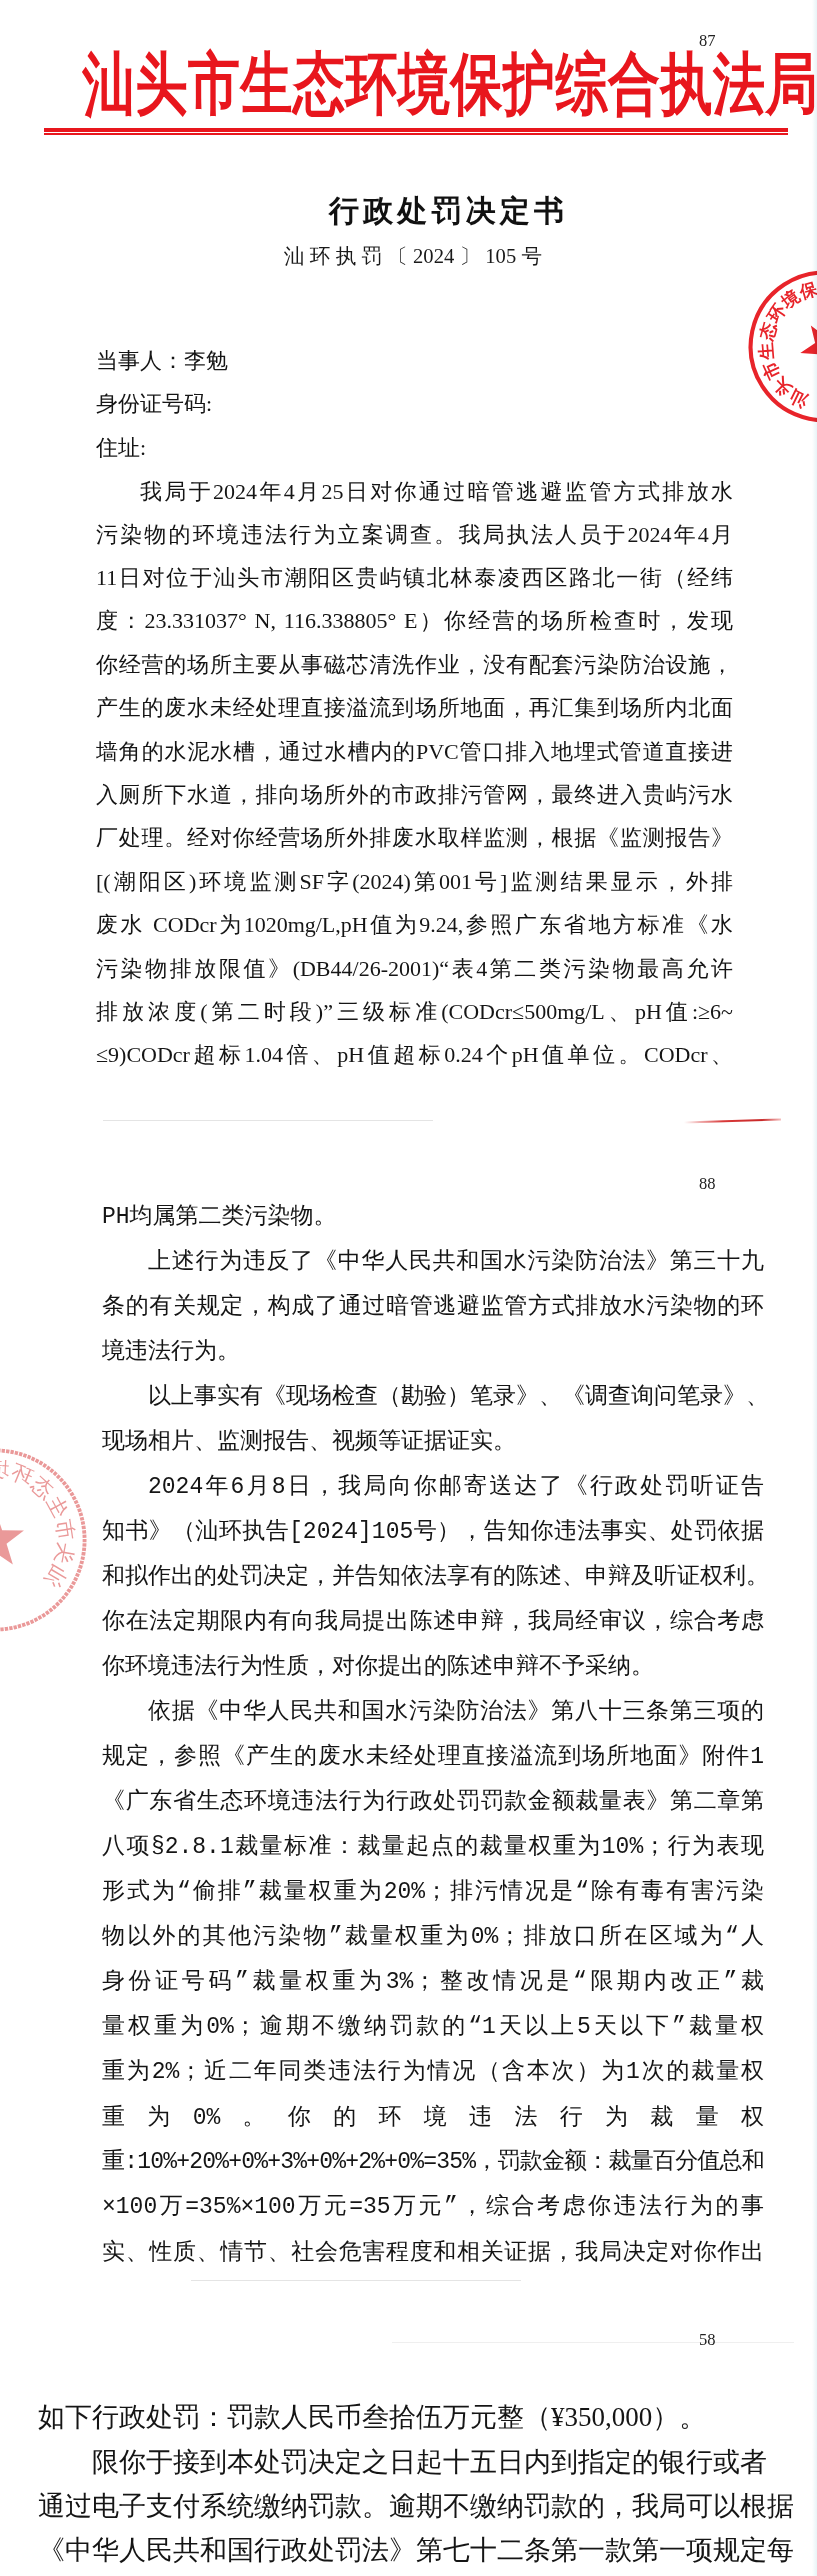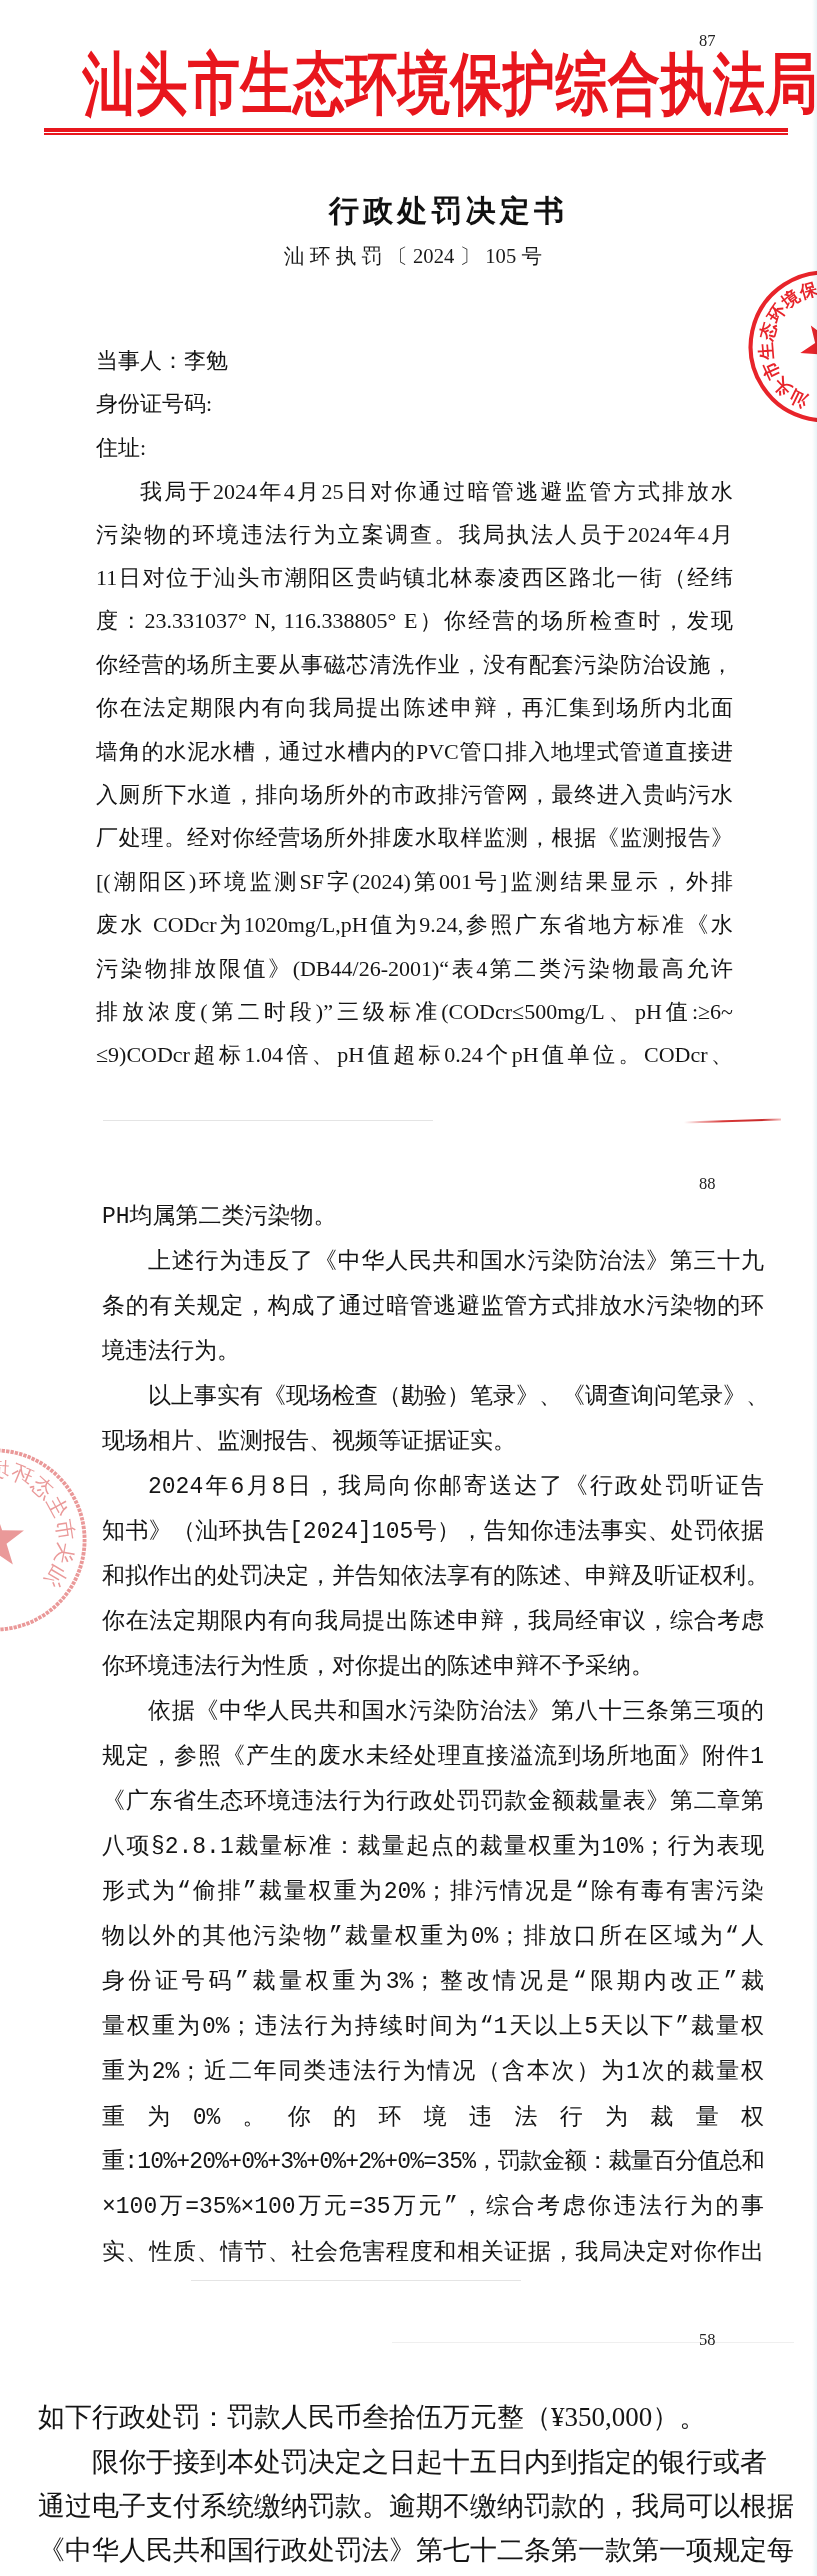--- a/index.html
+++ b/index.html
@@ -91,21 +91,21 @@
   </div>
   <div class="ln p1 end" style="top:432px">
     <span>住址:</span><span></span>
   </div>
 
   <div class="ln p1 ind" style="top:476px">我局于2024年4月25日对你通过暗管逃避监管方式排放水</div>
   <div class="ln p1" style="top:519px">污染物的环境违法行为立案调查。我局执法人员于2024年4月</div>
   <div class="ln p1" style="top:562px">11日对位于汕头市潮阳区贵屿镇北林泰凌西区路北一街（经纬</div>
   <div class="ln p1" style="top:605px">度：23.331037° N, 116.338805° E）你经营的场所检查时，发现</div>
   <div class="ln p1" style="top:649px">你经营的场所主要从事磁芯清洗作业，没有配套污染防治设施，</div>
-  <div class="ln p1" style="top:692px">你在法定期限内有向我局提出陈述申辩，再汇集到场所内北面</div>
+  <div class="ln p1" style="top:692px">产生的废水未经处理直接溢流到场所地面，再汇集到场所内北面</div>
   <div class="ln p1" style="top:736px">墙角的水泥水槽，通过水槽内的PVC管口排入地埋式管道直接进</div>
   <div class="ln p1" style="top:779px">入厕所下水道，排向场所外的市政排污管网，最终进入贵屿污水</div>
   <div class="ln p1" style="top:822px">厂处理。经对你经营场所外排废水取样监测，根据《监测报告》</div>
   <div class="ln p1" style="top:866px">[(潮阳区)环境监测SF字(2024)第001号]监测结果显示，外排</div>
   <div class="ln p1" style="top:909px">废水 CODcr为1020mg/L,pH值为9.24,参照广东省地方标准《水</div>
   <div class="ln p1" style="top:953px">污染物排放限值》(DB44/26-2001)“表4第二类污染物最高允许</div>
   <div class="ln p1" style="top:996px">排放浓度(第二时段)”三级标准(CODcr≤500mg/L、pH值:≥6~</div>
   <div class="ln p1" style="top:1039px">≤9)CODcr超标1.04倍、pH值超标0.24个pH值单位。CODcr、</div>
 
   <div class="seal-clip" style="left:742px;top:258px;width:76px;height:185px;">
@@ -137,21 +137,21 @@
   <div class="ln p2" style="top:1562px">和拟作出的处罚决定，并告知依法享有的陈述、申辩及听证权利。</div>
   <div class="ln p2" style="top:1607px">你在法定期限内有向我局提出陈述申辩，我局经审议，综合考虑</div>
   <div class="ln p2 end" style="top:1652px">你环境违法行为性质，对你提出的陈述申辩不予采纳。</div>
   <div class="ln p2 ind" style="top:1697px">依据《中华人民共和国水污染防治法》第八十三条第三项的</div>
   <div class="ln p2" style="top:1742px">规定，参照《产生的废水未经处理直接溢流到场所地面》附件1</div>
   <div class="ln p2" style="top:1787px">《广东省生态环境违法行为行政处罚罚款金额裁量表》第二章第</div>
   <div class="ln p2" style="top:1832px">八项§2.8.1裁量标准：裁量起点的裁量权重为10%；行为表现</div>
   <div class="ln p2" style="top:1877px">形式为“偷排”裁量权重为20%；排污情况是“除有毒有害污染</div>
   <div class="ln p2" style="top:1922px">物以外的其他污染物”裁量权重为0%；排放口所在区域为“人</div>
   <div class="ln p2" style="top:1967px">身份证号码”裁量权重为3%；整改情况是“限期内改正”裁</div>
-  <div class="ln p2" style="top:2012px">量权重为0%；违法行为持续时间为“1天以上5天以下”裁量权</div>
+  <div class="ln p2" style="top:2012px">量权重为0%；逾期不缴纳罚款的“1天以上5天以下”裁量权</div>
   <div class="ln p2" style="top:2057px">重为2%；近二年同类违法行为情况（含本次）为1次的裁量权</div>
   <div class="ln p2" style="top:2103px">重为0%。你的环境违法行为裁量权</div>
   <div class="ln p2 tight" style="top:2147px">重:10%+20%+0%+3%+0%+2%+0%=35%，罚款金额：裁量百分值总和</div>
   <div class="ln p2" style="top:2192px">×100万=35%×100万元=35万元”，综合考虑你违法行为的事</div>
   <div class="ln p2" style="top:2238px">实、性质、情节、社会危害程度和相关证据，我局决定对你作出</div>
 
   <div class="seal-clip" style="left:0px;top:1437px;width:90px;height:206px;opacity:0.55;">
     <svg viewBox="0 0 340 340" width="188" height="188" style="left:-99px;top:9.3px;transform:scaleX(-1);">
       <defs>
           <path id="arc-p2" d="M 81.9 243.9 A 115 115 0 1 1 258.1 243.9"></path>

